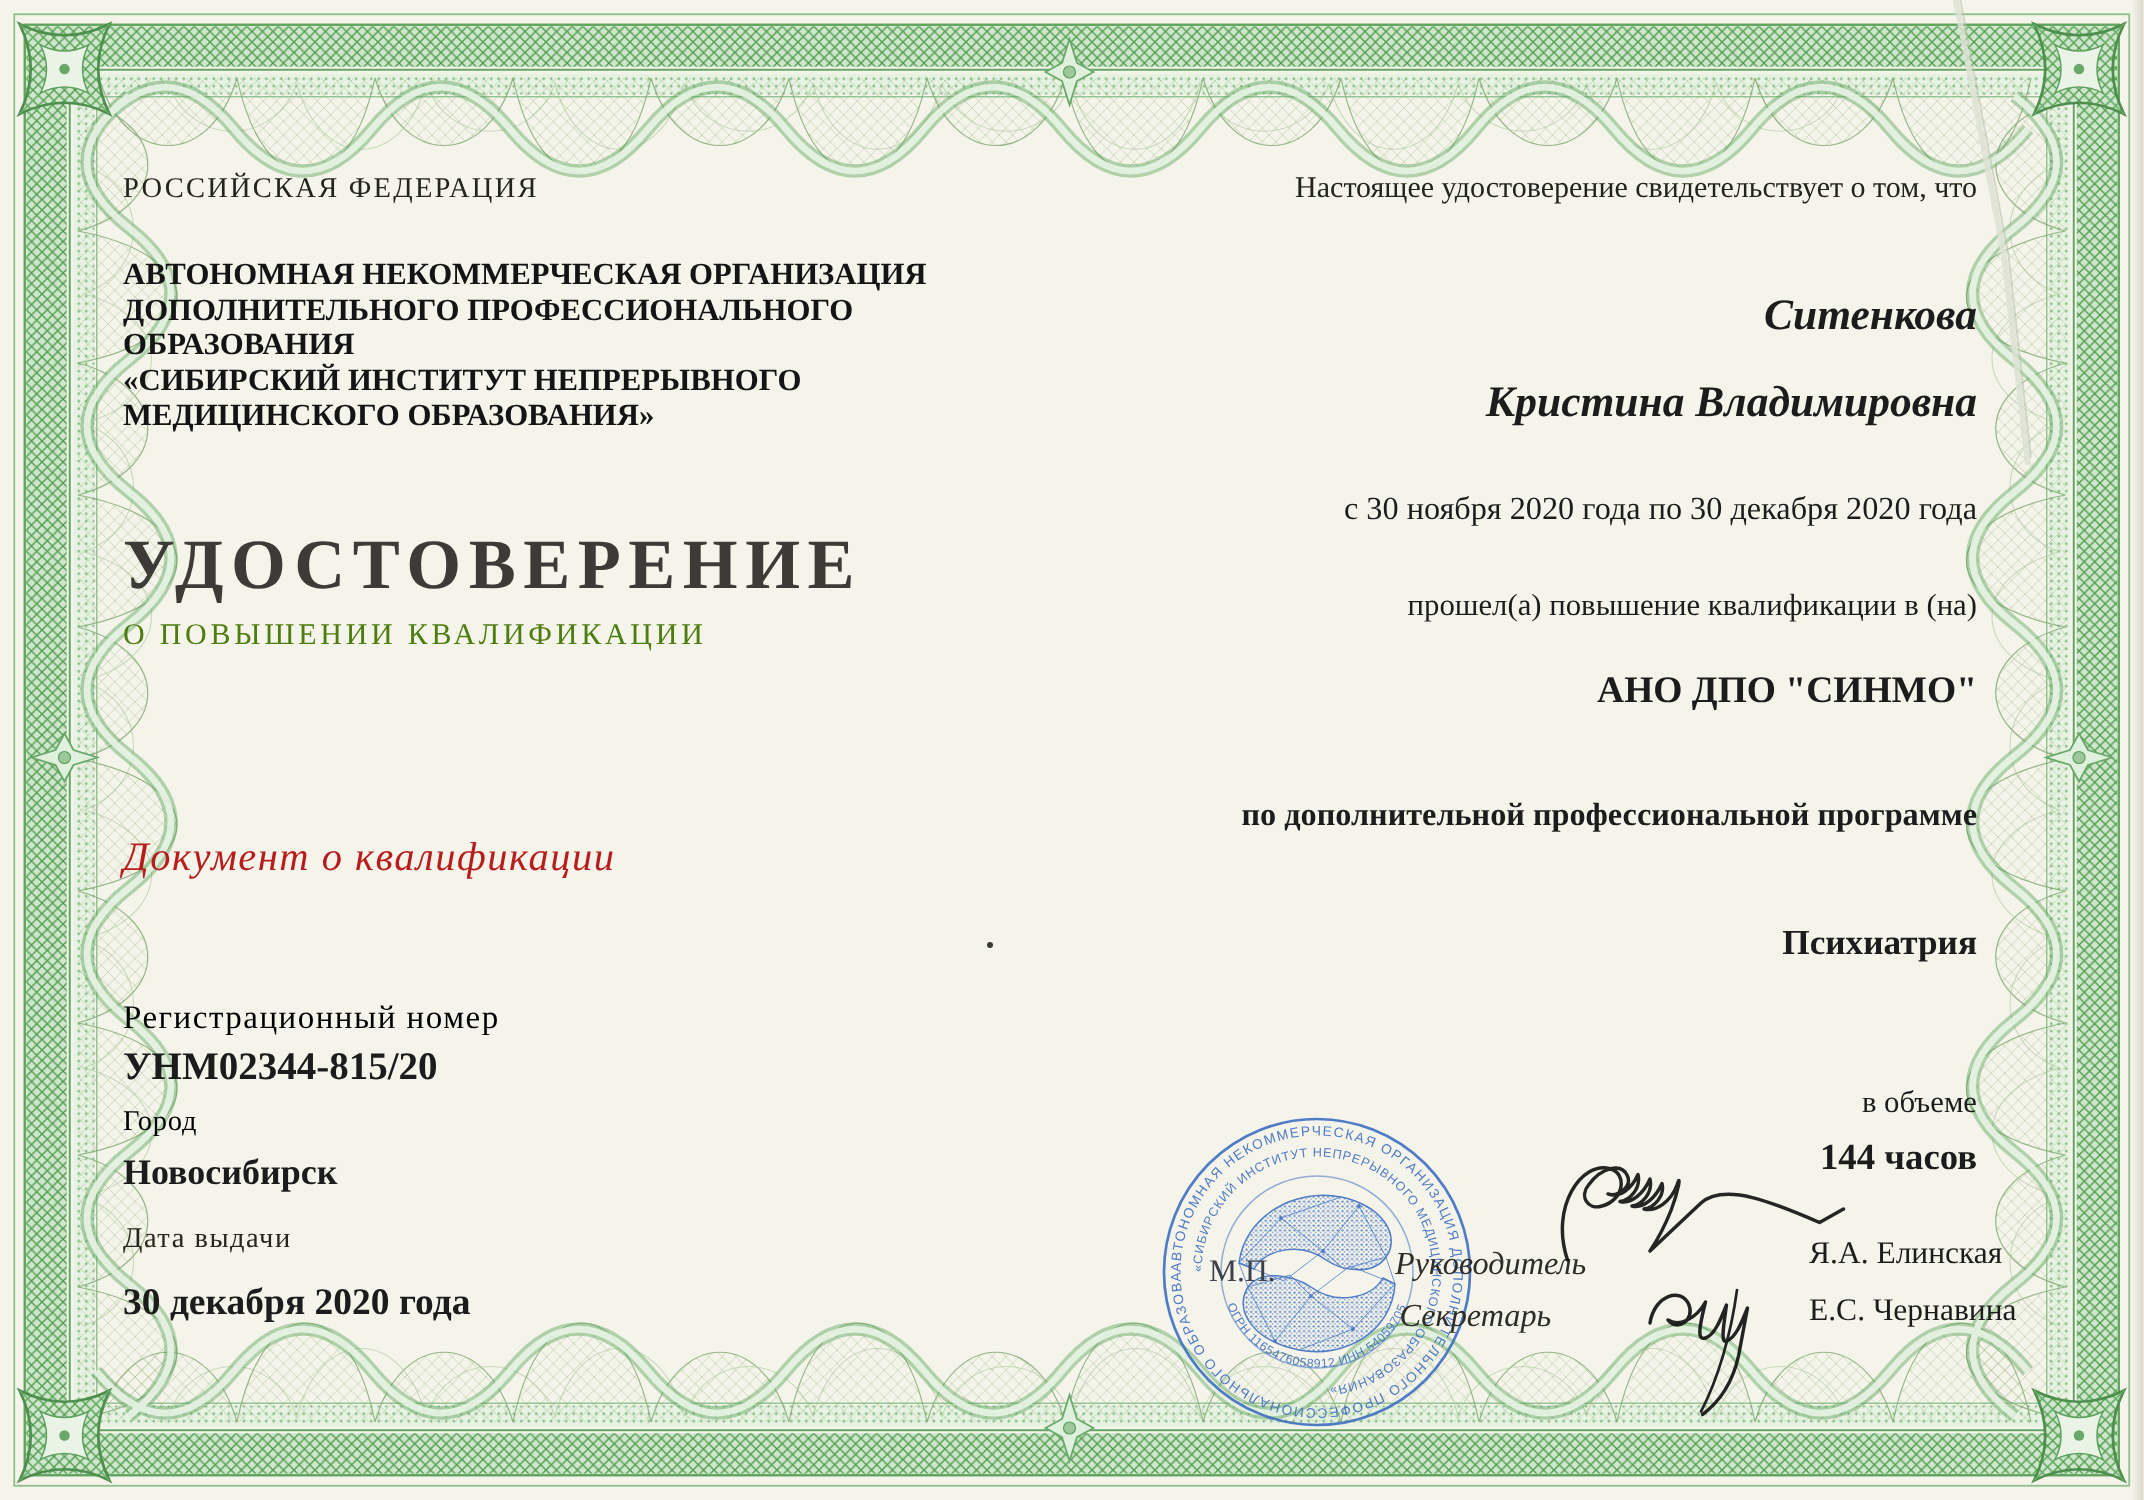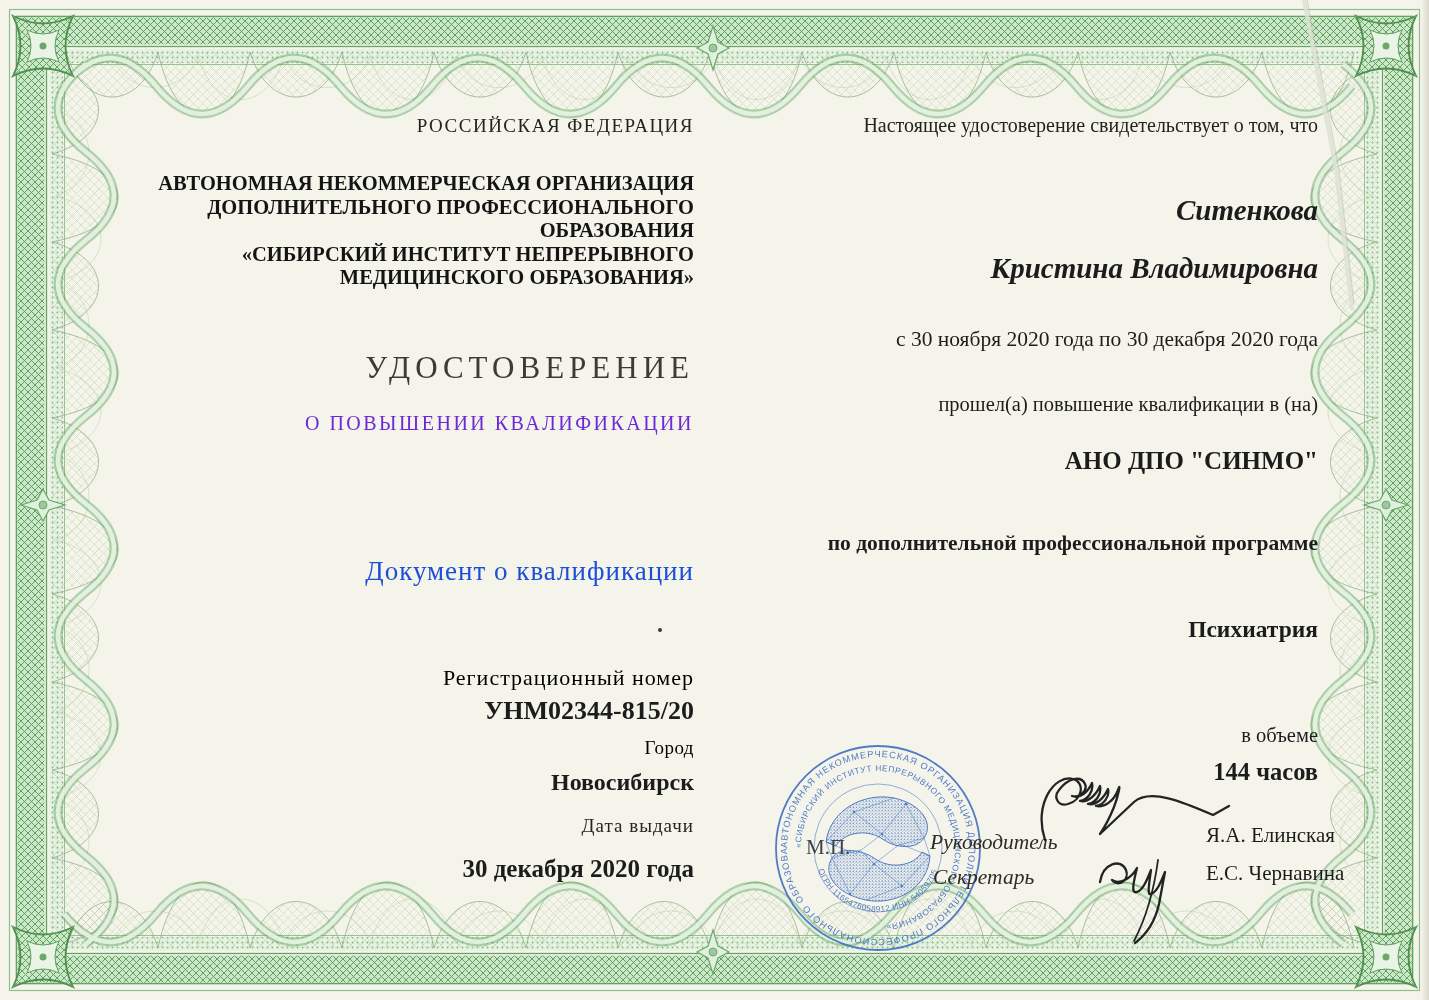--- a/index.html
+++ b/index.html
@@ -5,28 +5,28 @@
   html,body{margin:0;padding:0;background:#e8e8e0;}
   .page{
     position:relative;width:1429px;height:1000px;overflow:hidden;
     background:#f5f4ea;
     font-family:"Liberation Serif","DejaVu Serif",serif;color:#1c1c1c;
   }
   svg.layer{position:absolute;left:0;top:0;pointer-events:none;}
   .z0{z-index:0}.z2{z-index:2}.z3{z-index:3}.z4{z-index:4}.z5{z-index:5}
 
   
-  .lt{left:82px;width:612px;text-align:right;position:absolute;}
+  .lt{left:82px;width:612px;text-align:left;position:absolute;}
   .l-country{top:115px;font-size:19px;letter-spacing:1.5px;color:#24241f;}
   .l-org{top:172px;font-size:20.5px;font-weight:bold;line-height:23.5px;color:#141414;}
-  .l-title{top:350px;font-size:31px;font-weight:normal;letter-spacing:5px;color:#3d3b37;}
-  .l-sub{top:412px;font-size:20px;letter-spacing:2.5px;color:#6d28d9;}
+  .l-title{top:350px;font-size:47px;font-weight:bold;letter-spacing:5px;color:#3d3b37;}
+  .l-sub{top:412px;font-size:20px;letter-spacing:2.5px;color:#4d7c0f;}
   .l-num{top:464px;font-size:27px;letter-spacing:11px;font-weight:600;
          font-family:"DejaVu Serif","Liberation Serif",serif;}
-  .l-kind{top:556px;font-size:27px;letter-spacing:1px;color:#1d4ed8;}
+  .l-kind{top:556px;font-size:27px;font-style:italic;letter-spacing:1px;color:#b91c1c;}
   .l-reglabel{top:665px;font-size:22px;letter-spacing:1px;color:#000000;}
   .l-regnum{top:696px;font-size:26px;font-weight:bold;}
   .l-citylabel{top:737px;font-size:19px;letter-spacing:.5px;color:#000000;}
   .l-city{top:769px;font-size:24px;font-weight:bold;}
   .l-datelabel{top:815px;font-size:19px;letter-spacing:1px;color:#26261f;}
   .l-date{top:855px;font-size:25px;font-weight:bold;}
 
   
   .rt{left:790px;width:528px;text-align:right;position:absolute;}
   .r-intro{top:114px;font-size:20px;color:#23231e;}

